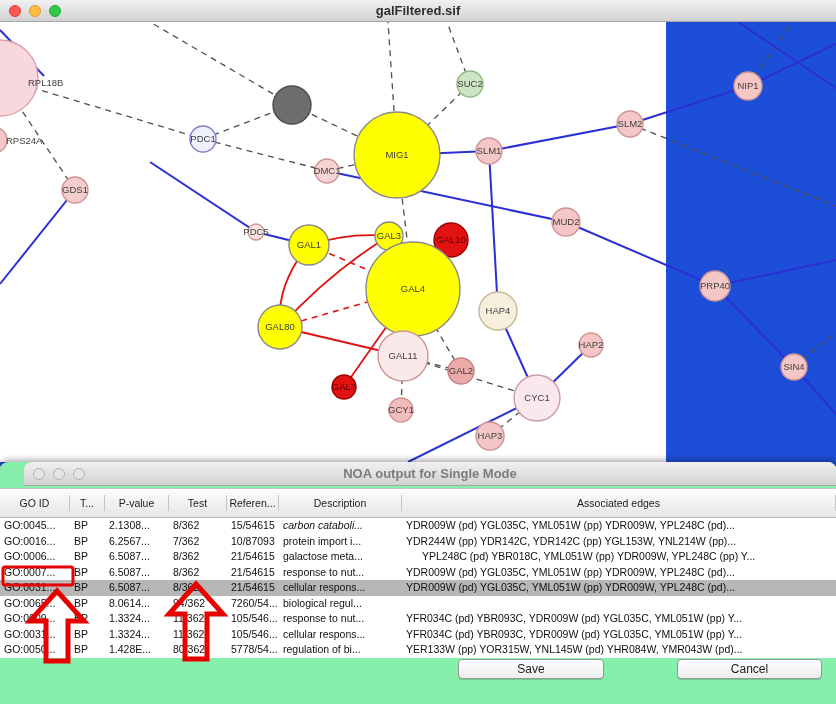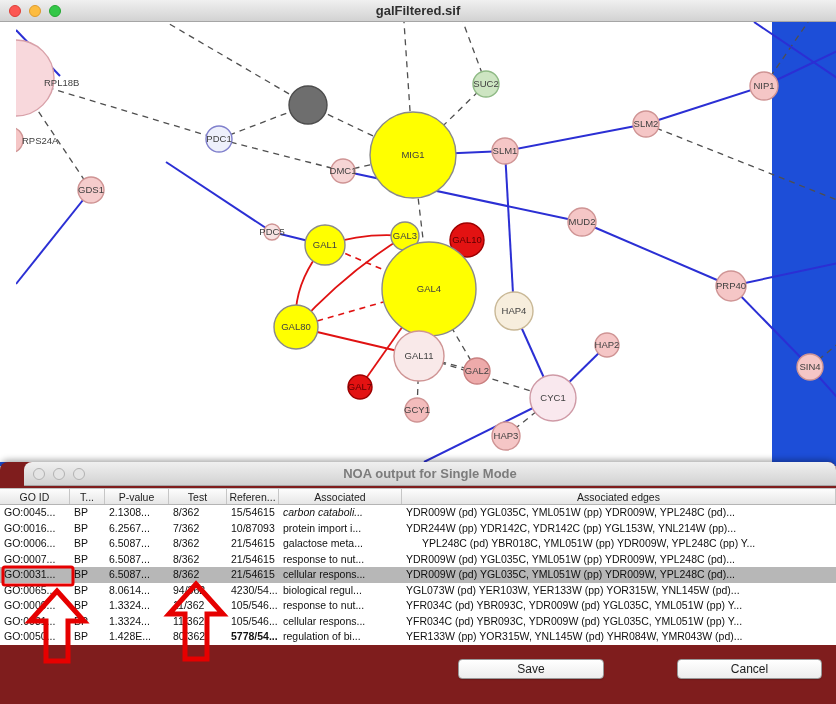--- a/index.html
+++ b/index.html
@@ -22,43 +22,43 @@
     display: flex; align-items: center; justify-content: center;
   }
   .titlebar .title { font-size: 13px; font-weight: bold; color: #2f2f2f; }
   .lights { position: absolute; left: 9px; top: 5px; display: flex; gap: 8px; }
   .light { width: 12px; height: 12px; border-radius: 50%; }
   .light.close   { background: #fc5753; border: 1px solid #dd3e38; }
   .light.min     { background: #fdbc40; border: 1px solid #de9b2d; }
   .light.zoom    { background: #33c748; border: 1px solid #24a732; }
   .light.inactive{ background: #e4e4e4; border: 1px solid #b2b2b2; }
   .graph-area {
-    position: absolute; top: 22px; left: 0; width: 772px; height: 440px;
+    position: absolute; top: 22px; left: 0; width: 666px; height: 440px;
     background: #ffffff;
-    padding-left: 16px;
   }
   .window-bottom {
     position: absolute; left: 0; top: 462px; width: 836px; height: 242px;
-    background: #7f1d1d;
+    background: #86efac;
     border-radius: 8px 8px 0 0;
     box-shadow: 0 -2px 6px rgba(0,0,0,0.35);
     padding-left: 24px;
   }
   .window-bottom .titlebar { height: 24px; border-radius: 8px 8px 0 0; }
   .window-bottom .titlebar .title { color: #7c7c7c; }
   .window-bottom .lights { top: 6px; }
   .table {
     position: absolute; top: 26px; left: 0; width: 836px;
     background: #ffffff;
   }
   .thead {
-    display: flex; height: 17px;
+    display: flex; height: 30px;
     background: linear-gradient(#fdfdfd, #e6e6e6);
     border-top: 1px solid #c2c2c2;
     border-bottom: 1px solid #b4b4b4;
+    align-items: center;
   }
   .th {
     font-size: 10.5px; color: #1d1d1d; text-align: center;
     line-height: 16px; border-right: 1px solid #c6c6c6;
     overflow: hidden; white-space: nowrap; flex: 0 0 auto;
   }
   .trow { display: flex; height: 15.5px; background: #ffffff; }
   .trow.selected { background: #b7b7b7; }
   .cell {
     font-size: 10.5px; line-height: 15.5px; padding-left: 4px;
@@ -212,21 +212,21 @@
     <span class="title">NOA output for Single Mode</span>
   </div>
 
   <div class="table">
     <div class="thead" id="thead">
         <div class="th" style="width: 70px;">GO ID</div>
         <div class="th" style="width: 35px;">T...</div>
         <div class="th" style="width: 64px;">P-value</div>
         <div class="th" style="width: 58px;">Test</div>
         <div class="th" style="width: 52px;">Referen...</div>
-        <div class="th" style="width: 123px;">Associated</div>
+        <div class="th" style="width: 123px;">Description</div>
         <div class="th" style="width: 434px;">Associated edges</div>
       </div>
     <div id="tbody">
         <div class="trow">
           <div class="cell" style="width: 70px;">GO:0045...</div>
           <div class="cell" style="width: 35px;">BP</div>
           <div class="cell" style="width: 64px;">2.1308...</div>
           <div class="cell" style="width: 58px;">8/362</div>
           <div class="cell" style="width: 52px;">15/54615</div>
           <div class="cell" style="width: 123px; font-style: italic;">carbon cataboli...</div>
@@ -266,23 +266,22 @@
           <div class="cell" style="width: 58px;">8/362</div>
           <div class="cell" style="width: 52px;">21/54615</div>
           <div class="cell" style="width: 123px;">cellular respons...</div>
           <div class="cell" style="width: 434px;">YDR009W (pd) YGL035C, YML051W (pp) YDR009W, YPL248C (pd)...</div>
         </div>
         <div class="trow">
           <div class="cell" style="width: 70px;">GO:0065...</div>
           <div class="cell" style="width: 35px;">BP</div>
           <div class="cell" style="width: 64px;">8.0614...</div>
           <div class="cell" style="width: 58px;">94/362</div>
-          <div class="cell" style="width: 52px;">4230/54...</div>
+          <div class="cell" style="width: 52px;">7260/54...</div>
           <div class="cell" style="width: 123px;">biological regul...</div>
-          <div class="cell" style="width: 434px;">YGL073W (pd) YER103W, YER133W (pp) YOR315W, YNL145W (pd)...</div>
         </div>
         <div class="trow">
           <div class="cell" style="width: 70px;">GO:0009...</div>
           <div class="cell" style="width: 35px;">BP</div>
           <div class="cell" style="width: 64px;">1.3324...</div>
           <div class="cell" style="width: 58px;">11/362</div>
           <div class="cell" style="width: 52px;">105/546...</div>
           <div class="cell" style="width: 123px;">response to nut...</div>
           <div class="cell" style="width: 434px;">YFR034C (pd) YBR093C, YDR009W (pd) YGL035C, YML051W (pp) Y...</div>
         </div>
@@ -293,21 +292,21 @@
           <div class="cell" style="width: 58px;">11/362</div>
           <div class="cell" style="width: 52px;">105/546...</div>
           <div class="cell" style="width: 123px;">cellular respons...</div>
           <div class="cell" style="width: 434px;">YFR034C (pd) YBR093C, YDR009W (pd) YGL035C, YML051W (pp) Y...</div>
         </div>
         <div class="trow">
           <div class="cell" style="width: 70px;">GO:0050...</div>
           <div class="cell" style="width: 35px;">BP</div>
           <div class="cell" style="width: 64px;">1.428E...</div>
           <div class="cell" style="width: 58px;">80/362</div>
-          <div class="cell" style="width: 52px; font-weight: bold;">5778/54...</div>
+          <div class="cell" style="width: 52px;">5778/54...</div>
           <div class="cell" style="width: 123px;">regulation of bi...</div>
           <div class="cell" style="width: 434px;">YER133W (pp) YOR315W, YNL145W (pd) YHR084W, YMR043W (pd)...</div>
         </div>
       </div>
   </div>
 
   <button class="btn" id="cancel-btn">Cancel</button>
   <button class="btn" id="save-btn">Save</button>
 </div>
 

